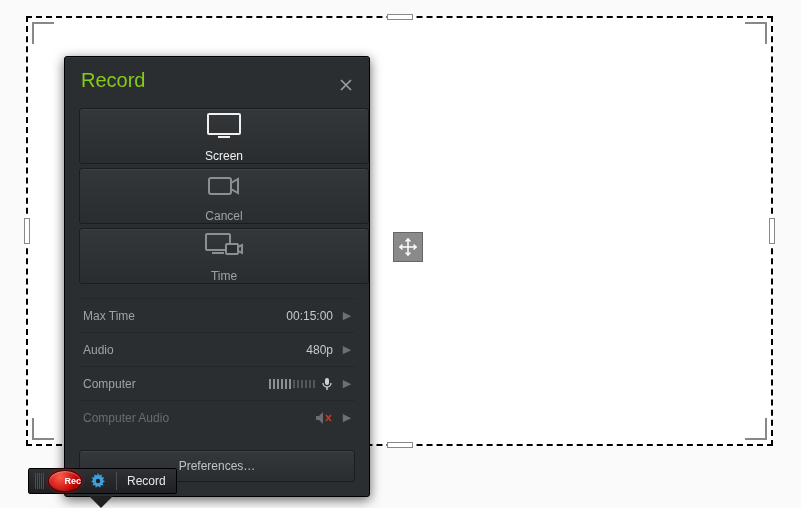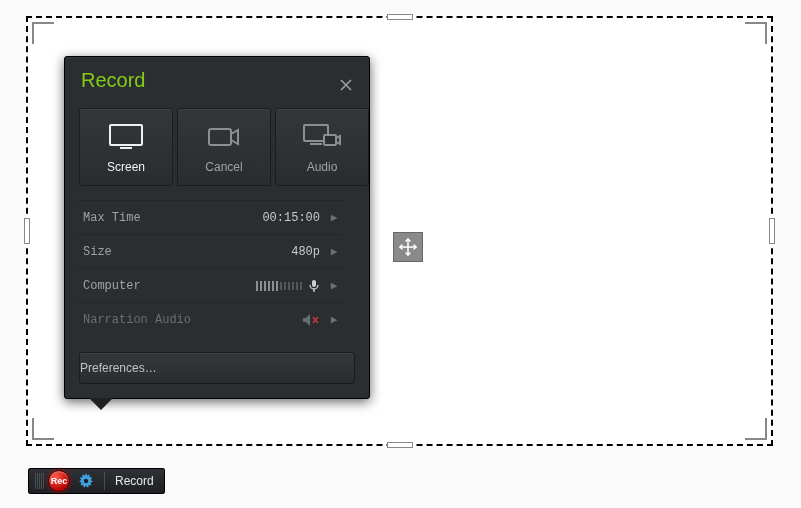--- a/index.html
+++ b/index.html
@@ -93,40 +93,41 @@
     color: #84cc16;
     font-weight: 400;
   }
   .close-btn { cursor: pointer; opacity: 0.7; }
   .close-btn svg { display:block; }
 
   .source-row {
     display: flex;
     gap: 4px;
     padding: 6px 0 10px 14px;
+    flex-direction: column;
   }
   .source-btn {
     flex: 1;
     height: 78px;
     background: linear-gradient(#33373a, #2a2d30);
     border: 1px solid #1a1c1e;
     border-radius: 3px;
     display: flex;
     flex-direction: column;
     align-items: center;
     justify-content: center;
     color: #9fa2a5;
     cursor: pointer;
     box-shadow: inset 0 1px 0 rgba(255,255,255,0.06);
   }
   .source-btn.active { color: #f0f0f0; }
   .source-btn .ico { height: 34px; display:flex; align-items:center; justify-content:center; margin-bottom:6px; }
   .source-btn .lbl { font-size: 12px; }
 
-  .settings { padding: 4px 27px 10px 14px; font-family: Liberation Mono, monospace; }
+  .settings { padding: 4px 14px 10px 14px; }
   .setting-row {
     display: flex;
     align-items: center;
     height: 34px;
     border-top: 1px solid #24272a;
     color: #9fa2a5;
     font-size: 12px;
   }
   .setting-row:first-child { border-top: 1px solid #24272a; }
   .setting-row .label { flex: 1; padding-left: 4px; }
@@ -146,20 +147,21 @@
   .pref-btn {
     margin: 6px 14px 14px 14px;
     height: 32px;
     background: linear-gradient(#34383b, #2a2d30);
     border: 1px solid #1a1c1e;
     border-radius: 3px;
     color: #bfc2c5;
     font-size: 12px;
     display:flex;
     align-items:center;
+    justify-content:center;
     cursor:pointer;
     box-shadow: inset 0 1px 0 rgba(255,255,255,0.06);
   }
 
   
   .toolbar {
     position: absolute;
     left: 28px;
     top: 468px;
     height: 26px;
@@ -170,26 +172,26 @@
     align-items:center;
     color:#e6e6e6;
     font-size:12px;
     padding: 0 6px 0 2px;
   }
   .toolbar .grip {
     display:flex; gap:1px; padding:0 4px;
   }
   .toolbar .grip i { width:1px; height:16px; background:#4a4d51; display:block; }
   .rec-btn {
-    width:22px; height:22px; border-radius:50%;
+    width:34px; height:22px; border-radius:50%;
     background: radial-gradient(circle at 35% 30%, #ff5b4a, #b80000 70%);
     border:1px solid #500;
     box-shadow: 0 0 4px rgba(255,0,0,0.5), inset 0 1px 2px rgba(255,255,255,0.4);
     color:#fff; font-size:9px; font-weight:bold;
-    display:flex; align-items:center; justify-content:center;
+    display:flex; align-items:center; justify-content:flex-end;
     cursor:pointer;
     margin-right:4px;
   }
   .gear-btn { color:#3ea0e0; display:flex; align-items:center; padding:0 4px; cursor:pointer; }
   .divider { width:1px; height:18px; background:#4a4d51; margin:0 6px; }
   .cancel-btn { padding:0 4px; cursor:pointer; }
 
   svg { overflow: visible; }
 </style>
 </head>
@@ -246,32 +248,32 @@
     </div>
     <div class="source-btn">
       <span class="ico">
         <svg width="40" height="28" viewBox="0 0 40 28">
           <rect x="2" y="2" width="24" height="16" rx="1" fill="none" stroke="#8b8f93" stroke-width="2"></rect>
           <rect x="8" y="20" width="12" height="2" fill="#8b8f93"></rect>
           <rect x="22" y="12" width="12" height="10" rx="1" fill="#2b2e31" stroke="#8b8f93" stroke-width="2"></rect>
           <path d="M34 15 L38 13 L38 21 L34 19 Z" fill="none" stroke="#8b8f93" stroke-width="2"></path>
         </svg>
       </span>
-      <span class="lbl">Audio</span>
+      <span class="lbl">Time</span>
     </div>
   </div>
 
   <div class="settings">
     <div class="setting-row">
       <span class="label">Max Time</span>
       <span class="value">00:15:00</span>
       <span class="chev">▶</span>
     </div>
     <div class="setting-row">
-      <span class="label">Size</span>
+      <span class="label">Audio</span>
       <span class="value">480p</span>
       <span class="chev">▶</span>
     </div>
     <div class="setting-row">
       <span class="label">Computer</span>
       <span class="value">
         <span class="level-meter">
           <i></i>
             <i></i>
             <i></i>
@@ -287,21 +289,21 @@
         </span>
         <svg width="12" height="14" viewBox="0 0 12 14">
           <rect x="4" y="1" width="4" height="7" rx="2" fill="#cfcfcf"></rect>
           <path d="M2 6 A4 4 0 0 0 10 6" fill="none" stroke="#cfcfcf" stroke-width="1.3"></path>
           <rect x="5.3" y="10" width="1.4" height="3" fill="#cfcfcf"></rect>
         </svg>
       </span>
       <span class="chev">▶</span>
     </div>
     <div class="setting-row disabled">
-      <span class="label">Narration Audio</span>
+      <span class="label">Computer Audio</span>
       <span class="value">
         <svg width="18" height="14" viewBox="0 0 18 14">
           <path d="M1 5 L4 5 L8 1 L8 13 L4 9 L1 9 Z" fill="#6a6d70"></path>
           <path d="M11 4 L16 10 M16 4 L11 10" stroke="#c0392b" stroke-width="1.6"></path>
         </svg>
       </span>
       <span class="chev">▶</span>
     </div>
   </div>
 

